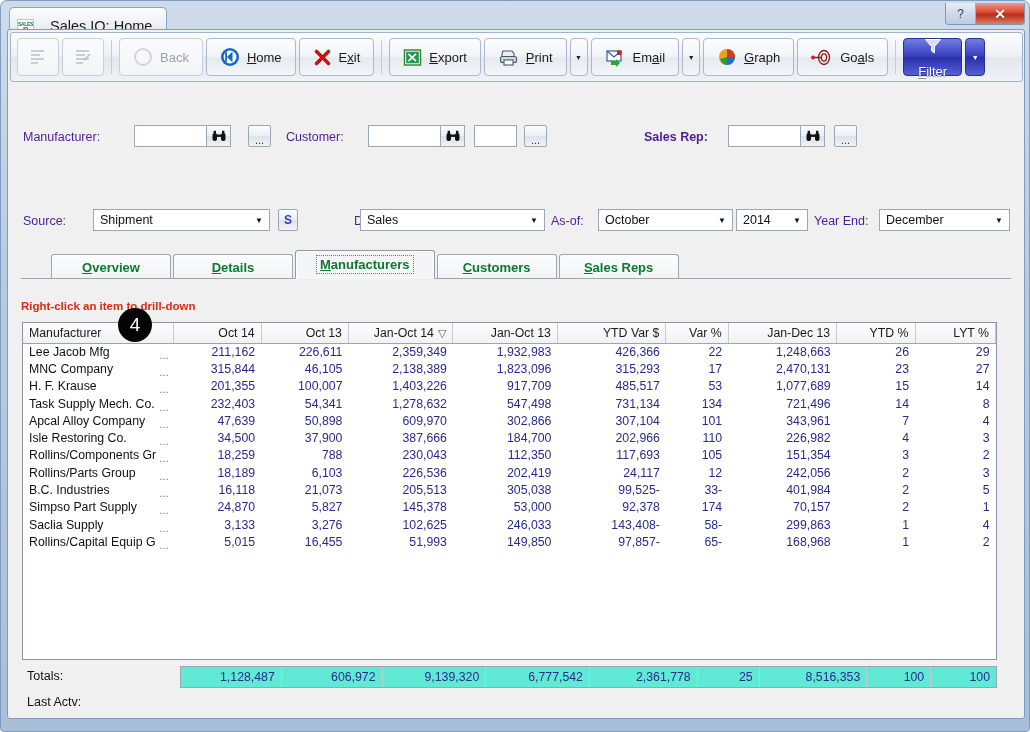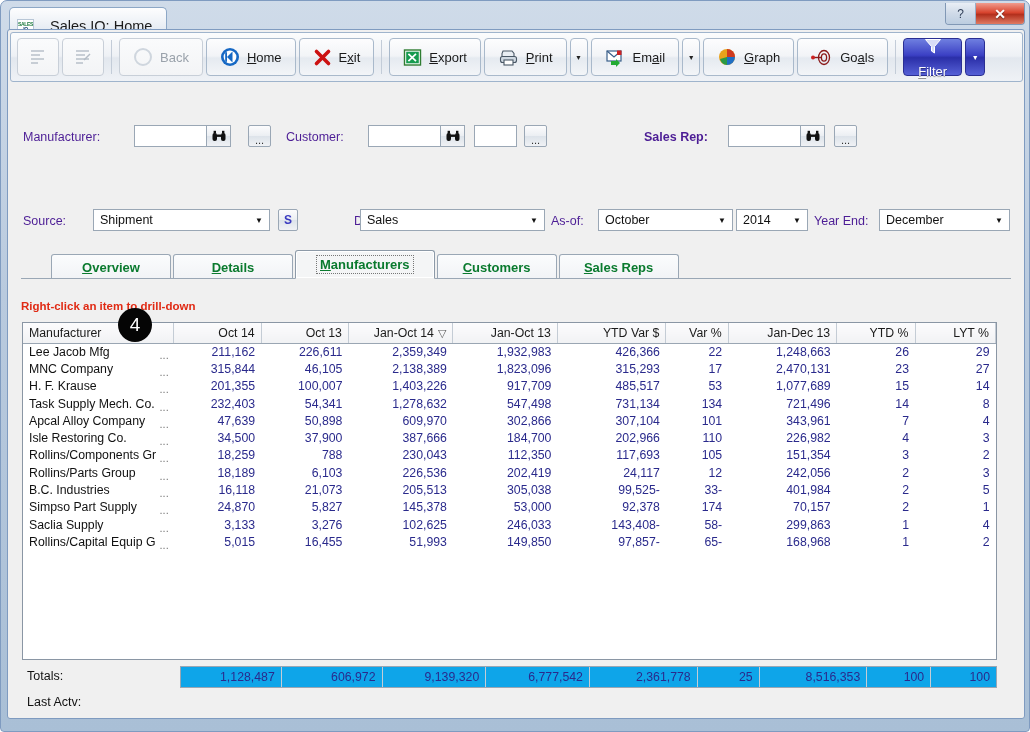--- a/index.html
+++ b/index.html
@@ -323,21 +323,21 @@
   }
   #totals-label {
     position: absolute; left: 5px; top: 3px;
     font-size: 12.5px; color: #111;
   }
   #totals-cells {
     position: absolute; left: 158px; top: 0;
     width: 817px; height: 22px;
     display: flex;
     border: 1px solid #9aa6b3;
-    background: #0ea5e9;
+    background: #5eead4;
   }
   .tot-cell {
     display: flex; align-items: center; justify-content: flex-end;
     padding: 0 6px;
     font-size: 12.3px; color: #2a2a8c;
     border-right: 1px solid #c4ccd5;
     height: 100%;
     white-space: nowrap;
   }
   .tot-cell:last-child { border-right: none; }

